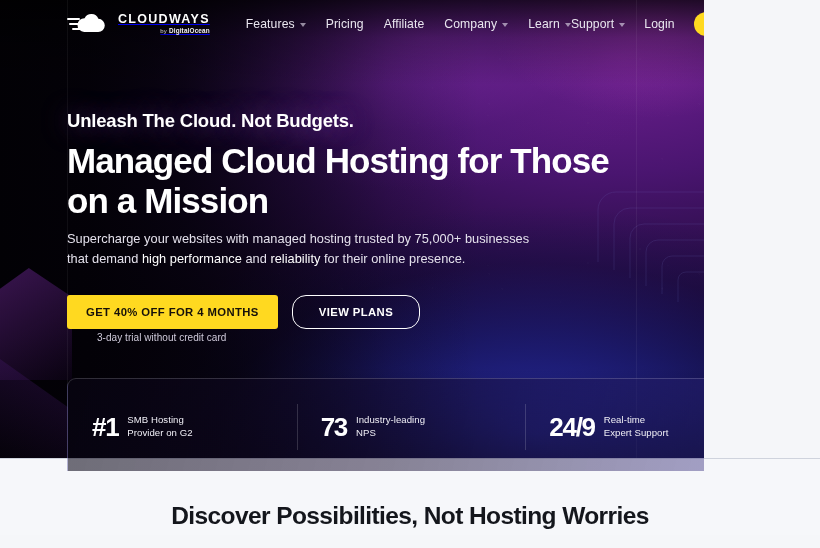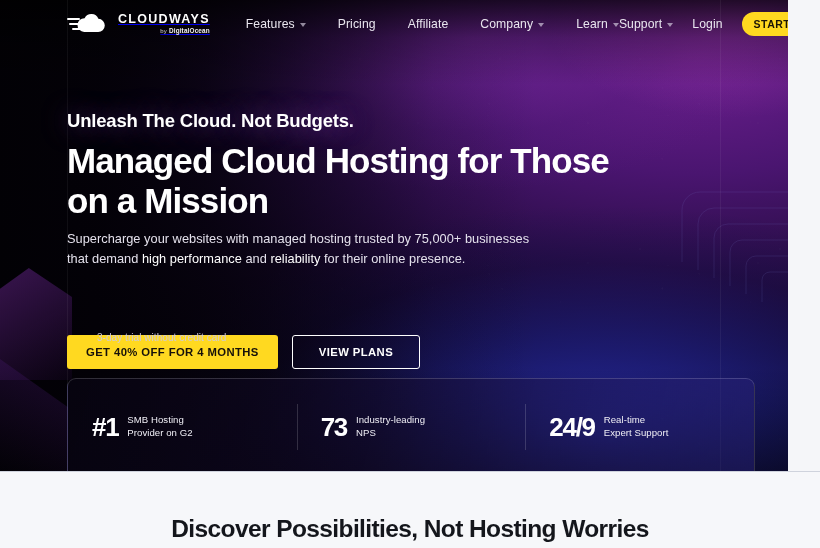--- a/index.html
+++ b/index.html
@@ -6,21 +6,21 @@
   html, body {
     width:820px; height:548px;
     overflow:hidden;
     font-family:"Liberation Sans", sans-serif;
     background:#f5f6f9;
   }
 
   
   .hero{
     position:relative;
-    width:788px; height:471px;
+    width:704px; height:471px;
     background:#050208;
     overflow:hidden;
   }
   
   .bg-layer{ position:absolute; inset:0; }
   .bg-base{
     background:
       radial-gradient(115% 95% at 88% 12%, #6d1f8f 0%, #4a1570 26%, #2a0d47 48%, #140627 66%, #05020a 86%),
       linear-gradient(160deg,#070310 0%,#0b0618 40%,#130a26 100%);
   }
@@ -91,21 +91,21 @@
   .logo-name{
     font-size:12.5px; font-weight:700; letter-spacing:1.3px; color:#fff;
   }
   .logo-sub{
     font-size:6.4px; color:#fff; letter-spacing:.15px; margin-top:2.5px;
     align-self:flex-end; opacity:.95;
   }
   .logo-sub i{ font-style:normal; font-weight:400; font-size:6px; opacity:.85; }
   .logo-sub b{ font-weight:700; }
 
-  .nav-main{ display:flex; align-items:center; gap:32px; }
+  .nav-main{ display:flex; align-items:center; gap:20px; }
   .nav-right{ margin-left:auto; display:flex; align-items:center; gap:19px; }
   .nav-link{
     display:flex; align-items:center; gap:5px;
     font-size:12.2px; color:#e9e6ef; text-decoration:none; white-space:nowrap;
     letter-spacing:.1px;
   }
   .caret{
     width:0; height:0; border-left:3.6px solid transparent; border-right:3.6px solid transparent;
     border-top:4.1px solid rgba(226,220,236,.62); display:inline-block; margin-top:2px;
   }
@@ -127,29 +127,29 @@
     position:absolute; top:141px; left:0; width:560px;
     font-size:35px; line-height:40px; font-weight:700; color:#fff;
     letter-spacing:-.9px;
   }
   .subhead{
     position:absolute; top:229px; left:0; width:470px;
     font-size:12.8px; line-height:20px; color:#e4e1ec; letter-spacing:.02px;
   }
   .subhead b{ font-weight:400; color:#fff; }
 
-  .cta-row{ position:absolute; top:295px; left:0; display:flex; align-items:center; gap:14px;margin-top:40px; }
+  .cta-row{ position:absolute; top:295px; left:0; display:flex; align-items:center; gap:14px; }
   .btn-offer{
     background:#ffd920; color:#16110a; border:none; border-radius:3px;
     font-size:11.3px; font-weight:700; letter-spacing:.4px;
     padding:11px 19px; cursor:pointer; white-space:nowrap;
     font-family:"Liberation Sans", sans-serif;
   }
   .btn-plans{
-    background:transparent; color:#fff; border:1.6px solid #fff; border-radius:3px;
+    background:transparent; color:#fff; border:1.6px solid #fff; border-radius:14px;
     font-size:11.3px; font-weight:700; letter-spacing:.4px;
     padding:10px 26px; cursor:pointer; white-space:nowrap;
     font-family:"Liberation Sans", sans-serif;
   }
   .trial{
     position:absolute; top:332px; left:30px;
     font-size:10px; color:#cfcada; letter-spacing:.05px;
   }
 
   
@@ -173,21 +173,21 @@
   .stat-num{
     font-size:26px; font-weight:800; color:#fff; letter-spacing:-1.3px;
     line-height:1; white-space:nowrap;
   }
   .stat-lbl{
     font-size:9.6px; line-height:12.5px; color:#efeef5; letter-spacing:.05px;
   }
 
   
   .section{
-    position:absolute; left:0; top:471px; width:820px; height:77px;
+    position:absolute; left:0; top:458px; width:820px; height:77px;
     background:#f6f7fa;
     border-top:1px solid #cfd3dd;
   }
   .section h2{
     position:absolute; top:43px; left:0; right:0; text-align:center;
     font-size:24.5px; font-weight:700; color:#14161c; letter-spacing:-.6px;
   }
 </style>
 </head>
 <body>

